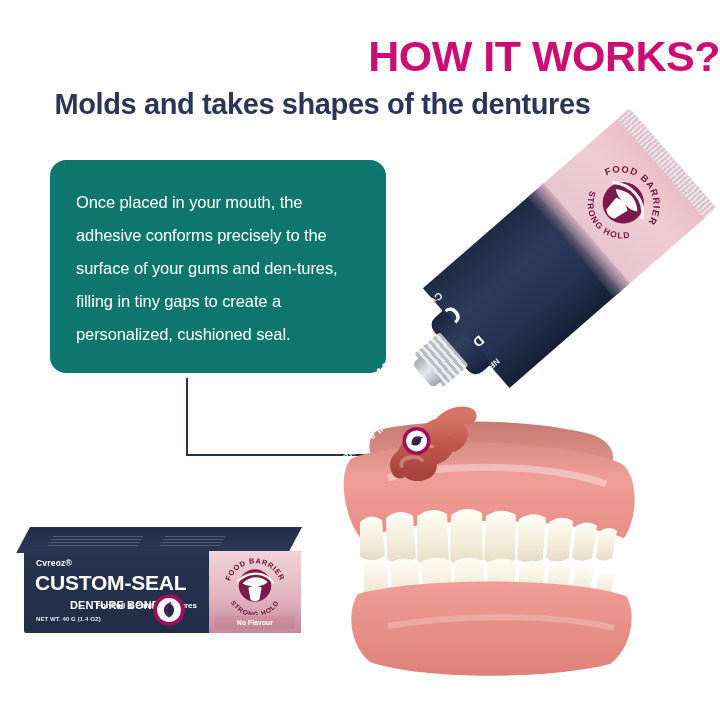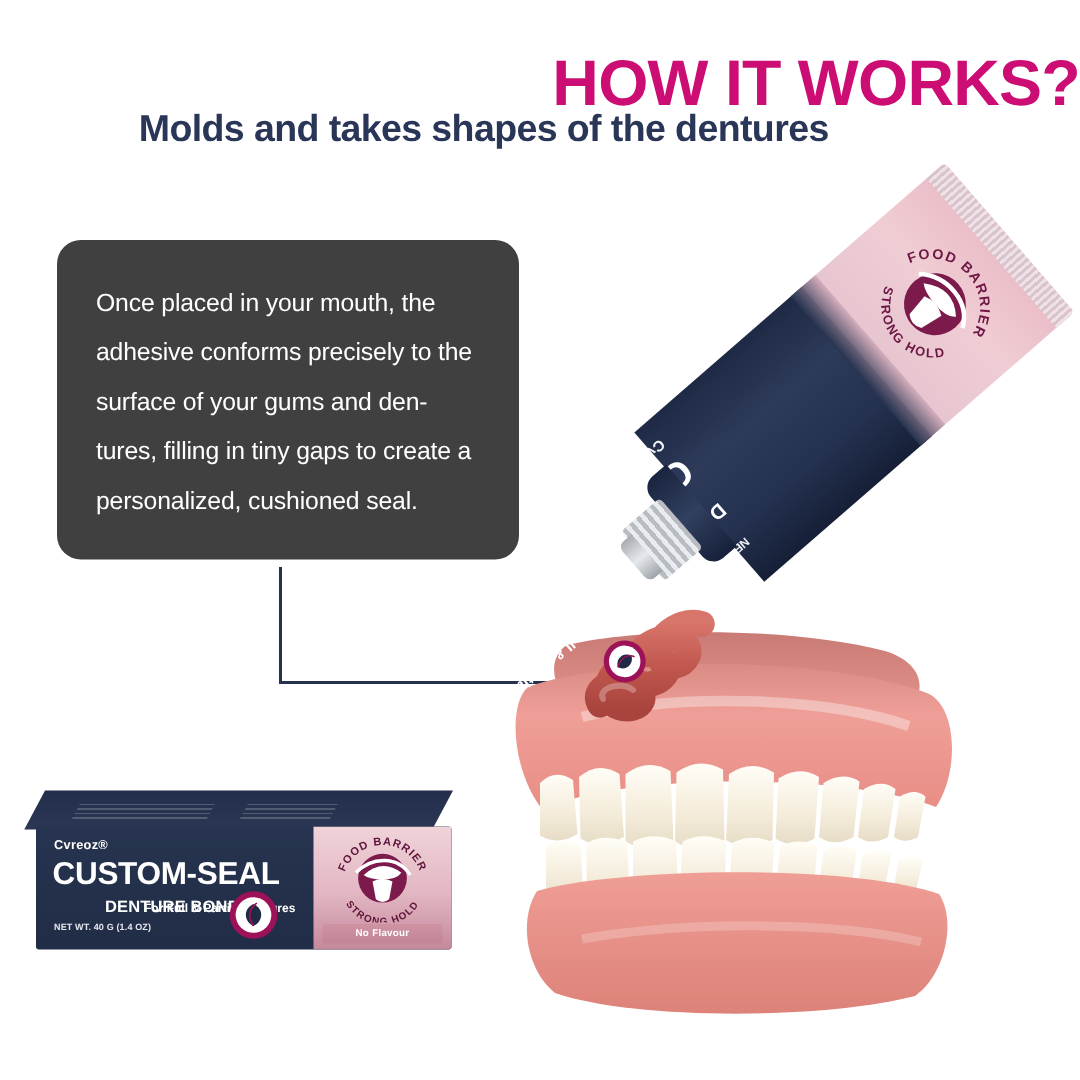--- a/index.html
+++ b/index.html
@@ -29,40 +29,40 @@
     width: 720px;
     text-align: right;
     font-size: 43px;
     font-weight: 700;
     letter-spacing: -0.5px;
     color: #CC0D73;
     line-height: 1.05;
   }
   .subhead {
     position: absolute;
-    top: 72px;
+    top: 88px;
     left: 0;
     width: 645px;
     text-align: center;
-    font-size: 25px;
+    font-size: 29px;
     font-weight: 600;
     letter-spacing: -0.4px;
     color: #2A3658;
     line-height: 1.15;
   }
 
   
   .callout {
     position: absolute;
-    left: 38px;
+    left: 50px;
     top: 160px;
-    width: 308px;
+    width: 336px;
     box-sizing: border-box;
     padding: 26px 26px 22px 26px;
-    background: #404040;
+    background: #0f766e;
     border-radius: 16px;
     color: #ffffff;
     font-size: 16.5px;
     font-weight: 500;
     line-height: 2.0;
     letter-spacing: -0.1px;
   }
 
   
   .leader-v {

